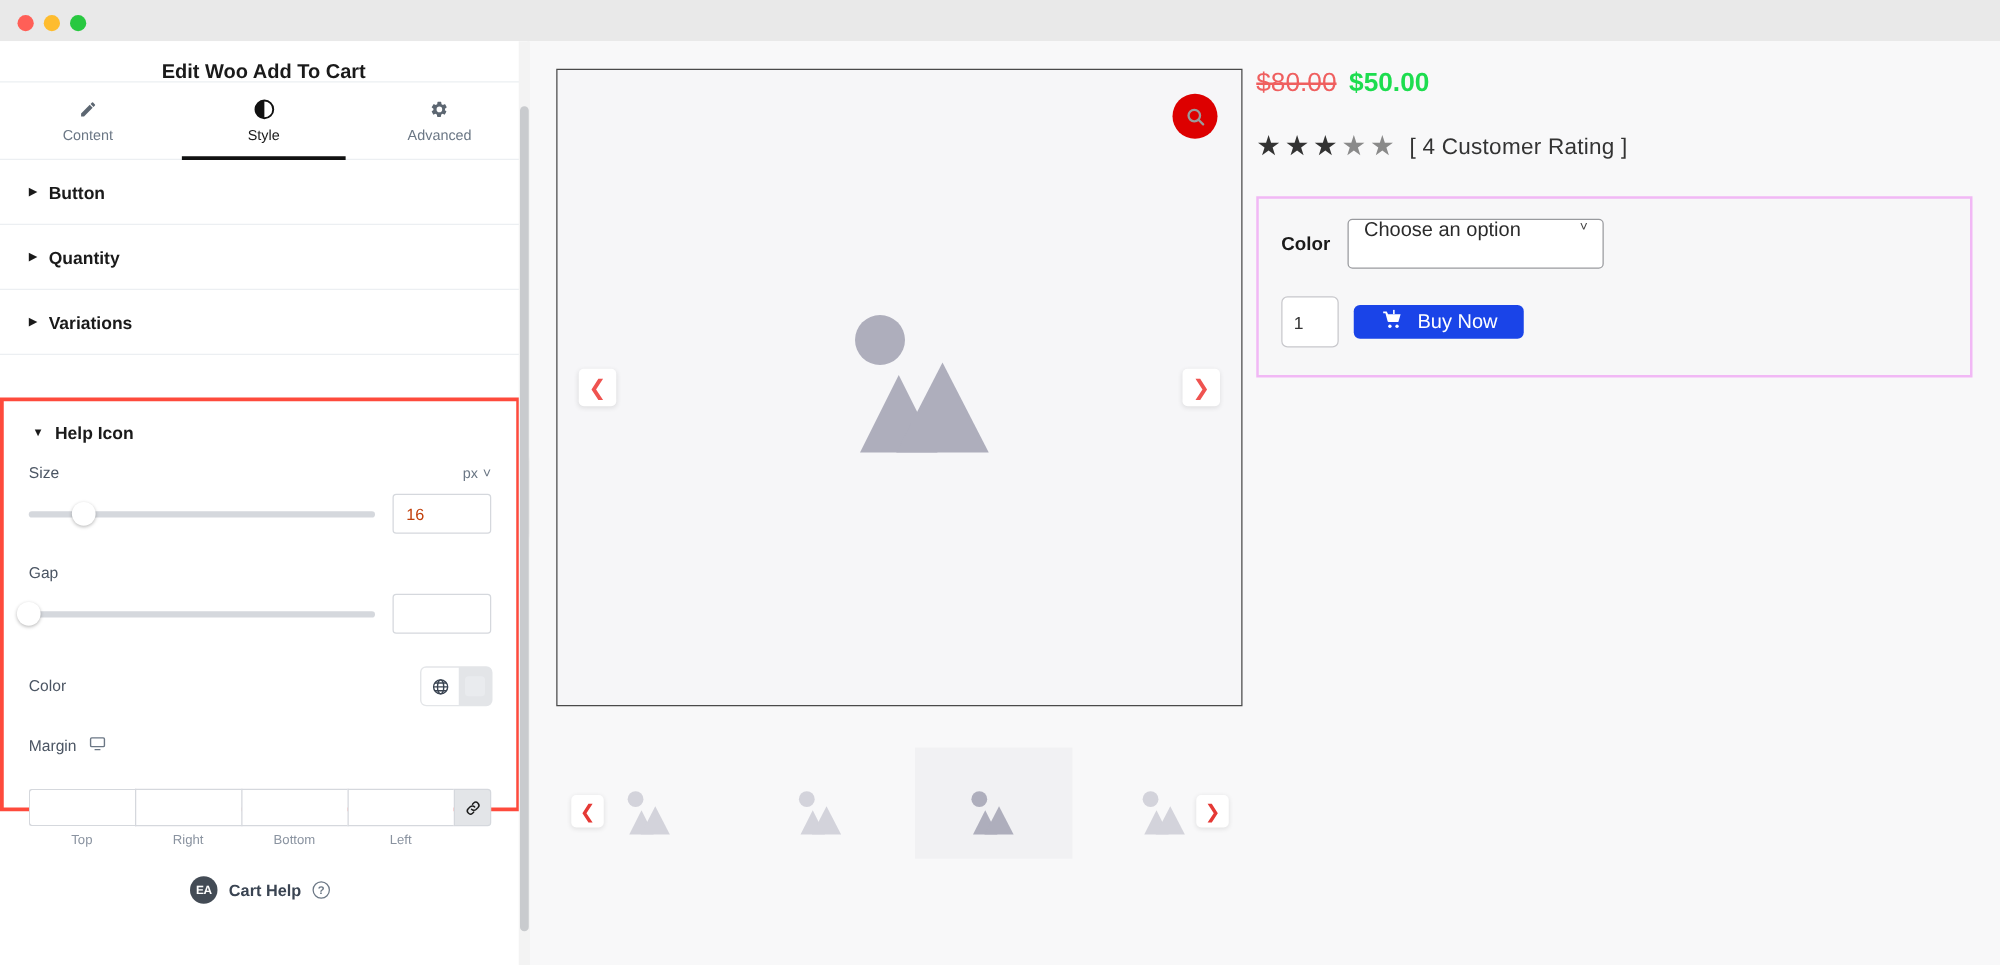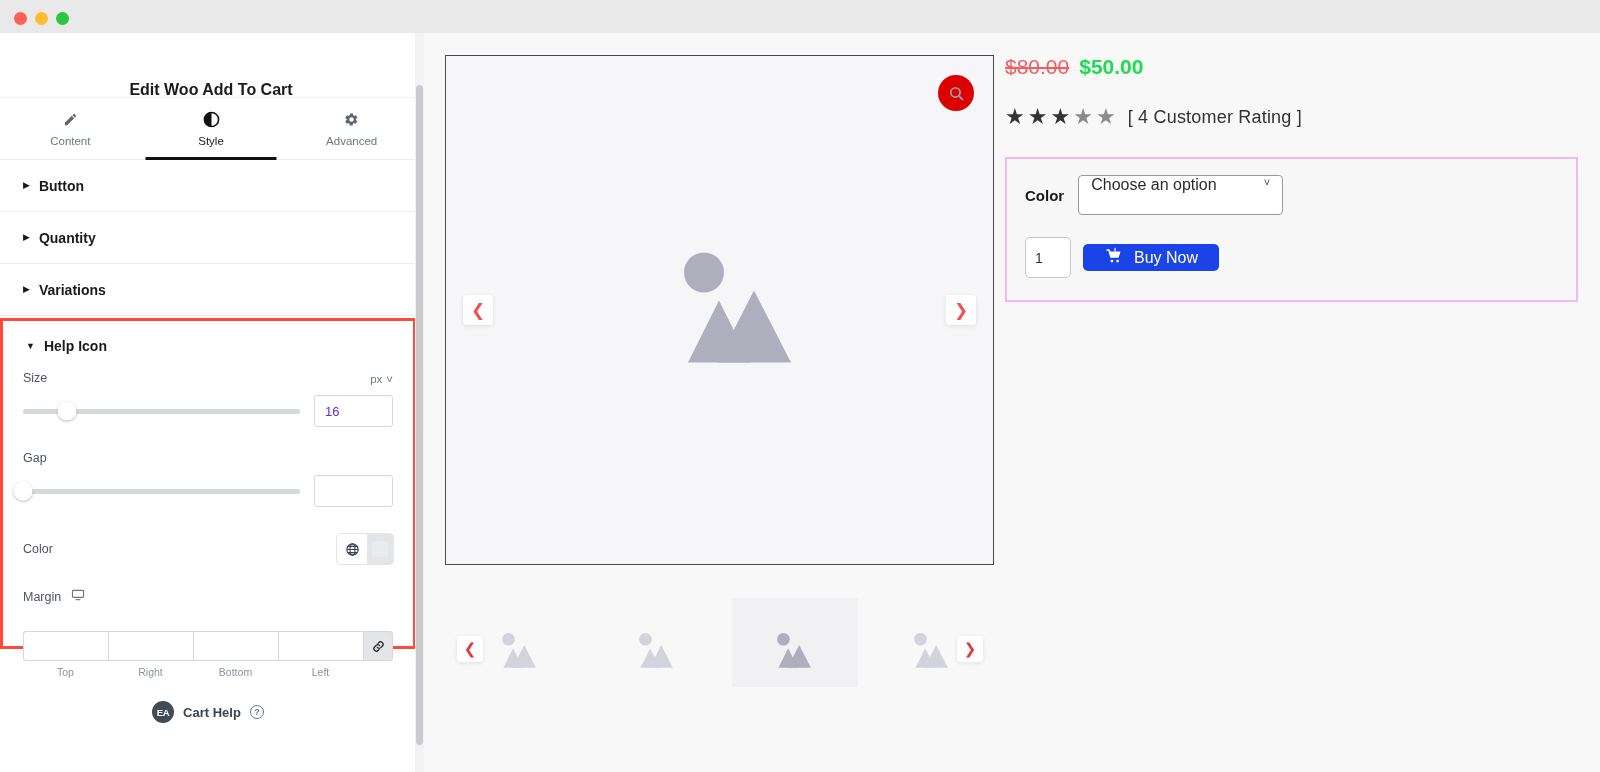--- a/index.html
+++ b/index.html
@@ -25,21 +25,20 @@
 
   
   .editor {
     position: absolute; left: 0; top: 33px; width: 423px; height: 739px;
     background: #ffffff; border-right: 1px solid #e6e6e6;
   }
   .editor-title {
     height: 33px; line-height: 49px; text-align: center;
     font-size: 16px; font-weight: bold; color: #1a1a1a;
     border-bottom: 1px solid #eceff2;
-    margin-top: 32px;
   }
   .tabs { display: flex; height: 62px; border-bottom: 1px solid #eceff2; }
   .tab {
     flex: 1; display: flex; flex-direction: column; align-items: center;
     justify-content: center; gap: 6px; cursor: pointer; position: relative;
     color: #6b7785; font-size: 11.5px;
   }
   .tab .ticon { height: 18px; display: flex; align-items: center; }
   .tab.active { color: #1a1a1a; }
   .tab.active::after {
@@ -70,21 +69,21 @@
 
   .slider-row { display: flex; align-items: center; gap: 14px; margin-top: 10px; }
   .track { position: relative; flex: 1; height: 5px; background: #d5d8dd; border-radius: 3px; }
   .knob {
     position: absolute; top: 50%; transform: translate(-50%, -50%);
     width: 19px; height: 19px; border-radius: 50%; background: #ffffff;
     box-shadow: 0 1px 3px rgba(0,0,0,.28); cursor: pointer;
   }
   .numbox {
     width: 79px; height: 32px; border: 1px solid #d5d8dd; border-radius: 3px;
-    background: #ffffff; font-size: 13px; color: #6d28d9; padding: 12px 10px;
+    background: #ffffff; font-size: 13px; color: #c2410c; padding: 12px 10px;
     font-family: "Liberation Sans", sans-serif;
   }
 
   .color-row { display: flex; align-items: center; justify-content: space-between; margin-top: 27px; }
   .color-ctl {
     display: flex; align-items: center; border-radius: 4px; overflow: hidden;
     background: #e3e5e8; height: 30px; width: 56px;
     box-shadow: 0 0 0 1px #e3e5e8;
   }
   .globe-cell {

